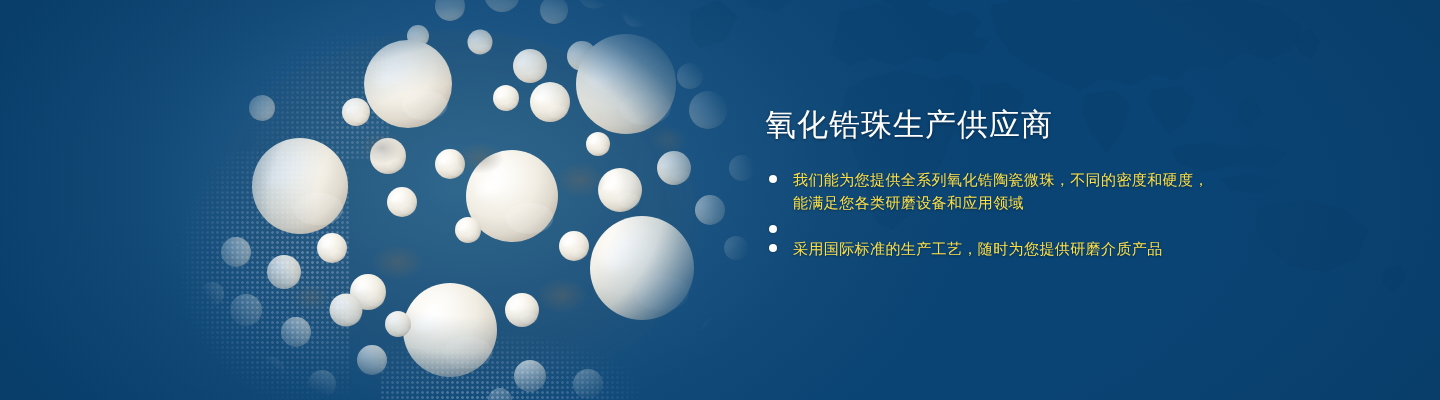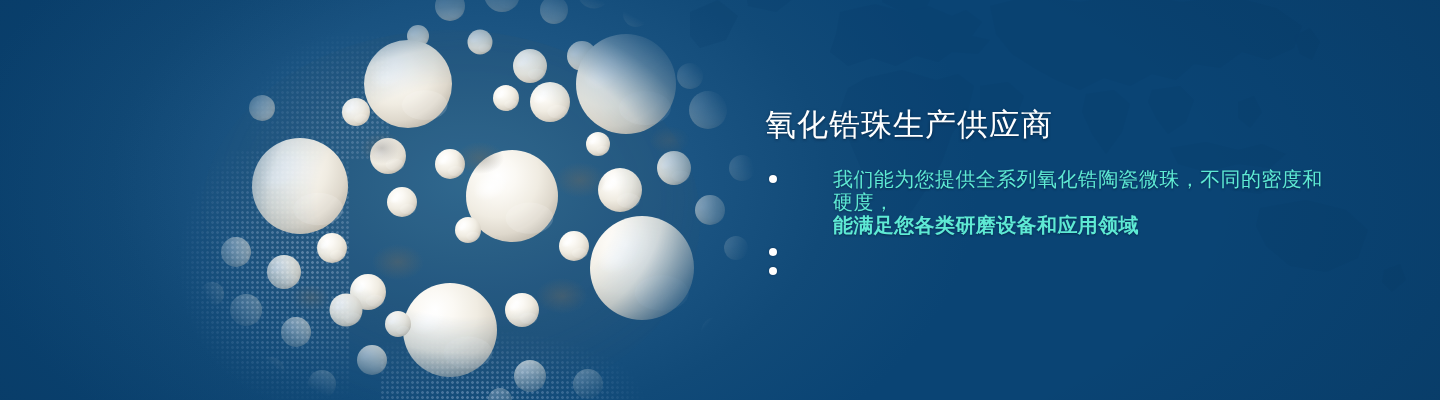--- a/index.html
+++ b/index.html
@@ -104,28 +104,27 @@
   }
   .bullet-dot {
     flex: 0 0 auto;
     width: 8px; height: 8px;
     border-radius: 50%;
     background: #ffffff;
     margin: 7px 16px 0 4px;
     box-shadow: 0 0 2px rgba(0,20,45,0.5);
   }
   .bullet-text {
-    font-size: 20px;
+    font-size: 15px;
     line-height: 23px;
-    color: #5eead4;
+    color: #fde047;
     letter-spacing: 0.4px;
     text-shadow: 0 1px 2px rgba(0,18,38,0.5);
-    margin-left: 40px;
-  }
-  .bullet-text .l2 { display: block; font-weight: bold; }
+  }
+  .bullet-text .l2 { display: block; }
 </style>
 </head>
 <body>
 
 <div id="banner">
 
   <div class="bg-base"></div>
 
   <div class="world-map">
     <svg viewBox="0 0 760 330" preserveAspectRatio="none">
@@ -314,18 +313,21 @@
           <span class="l2">能满足您各类研磨设备和应用领域</span>
         </span>
       </div>
 
       <div class="bullet-row">
         <span class="bullet-dot"></span>
       </div>
 
       <div class="bullet-row">
         <span class="bullet-dot"></span>
+        <span class="bullet-text">
+          <span>采用国际标准的生产工艺，随时为您提供研磨介质产品</span>
+        </span>
       </div>
 
     </div>
   </div>
 
 </div>
 
 </body></html>

